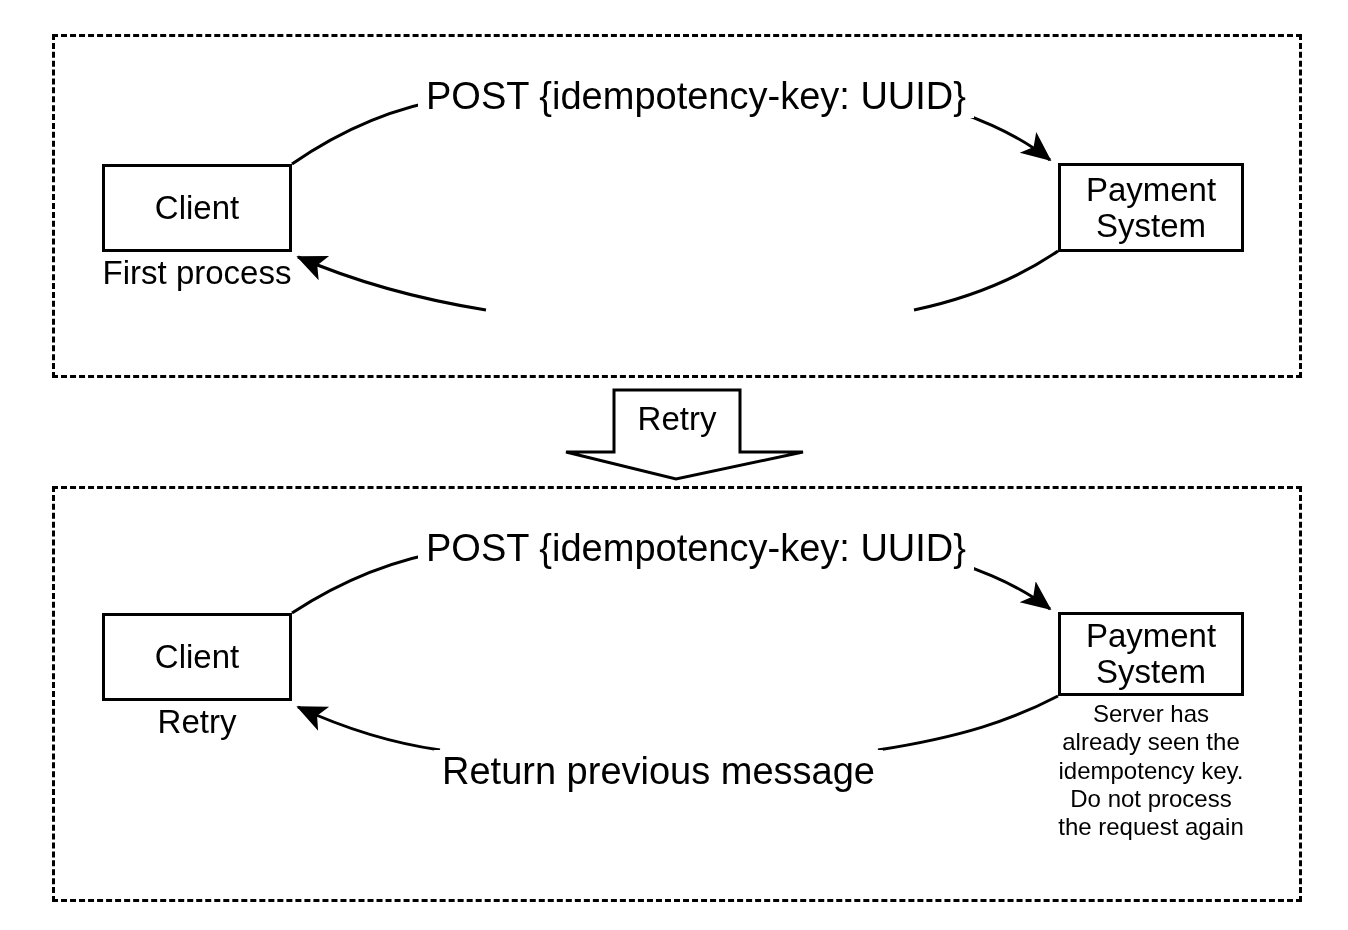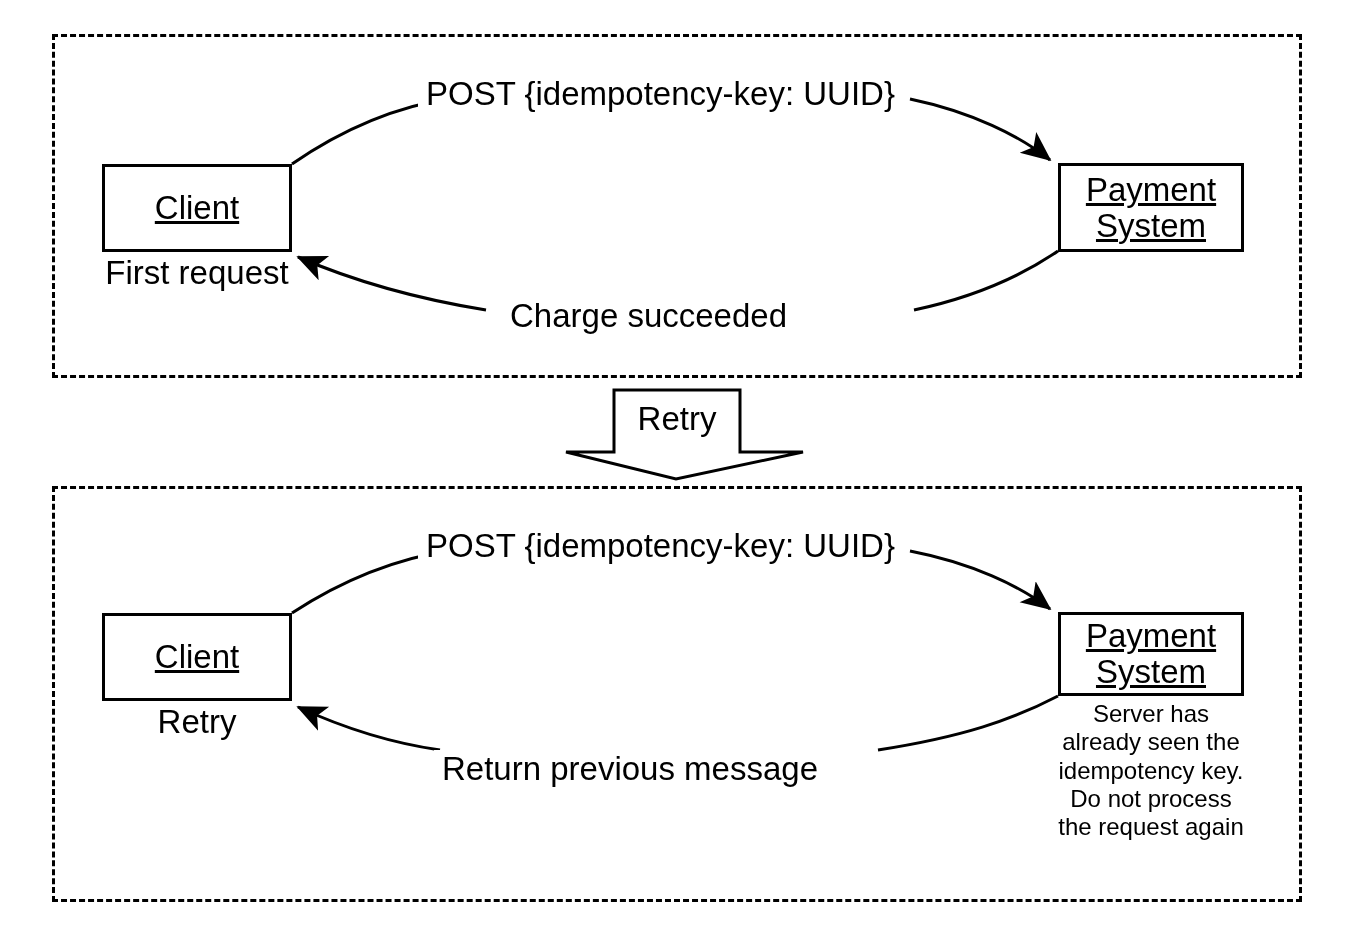--- a/index.html
+++ b/index.html
@@ -36,39 +36,38 @@
     border: 3px solid #000000;
     box-sizing: border-box;
     background: #ffffff;
     display: flex;
     align-items: center;
     justify-content: center;
     text-align: center;
     line-height: 1.08;
     font-size: 33px;
     z-index: 3;
-    text-decoration: underline;
   }
   .node-box .node-label { white-space: pre-line; }
   .caption {
     position: absolute;
     text-align: center;
     z-index: 3;
     white-space: nowrap;
   }
   .caption-large { font-size: 33px; }
   .caption-small {
     font-size: 24px;
     line-height: 1.18;
     white-space: pre-line;
   }
   .edge-label {
     position: absolute;
     text-align: right;
-    font-size: 33px;
+    font-size: 38px;
     background: #ffffff;
     padding: 0 8px;
     z-index: 4;
     white-space: nowrap;
   }
   .retry-label {
     position: absolute;
     font-size: 33px;
     text-align: center;
     z-index: 5;
@@ -113,30 +112,29 @@
     <g>
       <path d="M 1058,696 C 1012,720 962,737 878,750" fill="none" stroke="#000000" stroke-width="3"></path>
       <path d="M 440,750 C 398,744 348,730 298,707" fill="none" stroke="#000000" stroke-width="3" marker-end="url(#head)"></path>
     </g>
   </svg>
 
   <div class="node-box" style="left:102px; top:164px; width:190px; height:88px;">
     <span class="node-label">Client</span>
   </div>
 
-  <div class="caption caption-large" style="left:82px; top:254px; width:230px;">First request</div>
+  <div class="caption caption-large" style="left:82px; top:254px; width:230px;">First process</div>
 
   <div class="node-box" style="left:1058px; top:163px; width:186px; height:89px;">
     <span class="node-label">Payment
 System</span>
   </div>
 
   <div class="edge-label" style="left:418px; top:75px;">POST {idempotency-key: UUID}</div>
 
-  <div class="edge-label" style="left:502px; top:297px;">Charge succeeded</div>
 
   <div class="retry-label" style="left:614px; top:400px; width:126px;">Retry</div>
 
   <div class="node-box" style="left:102px; top:613px; width:190px; height:88px;">
     <span class="node-label">Client</span>
   </div>
 
   <div class="caption caption-large" style="left:82px; top:703px; width:230px;">Retry</div>
 
   <div class="node-box" style="left:1058px; top:612px; width:186px; height:84px;">

